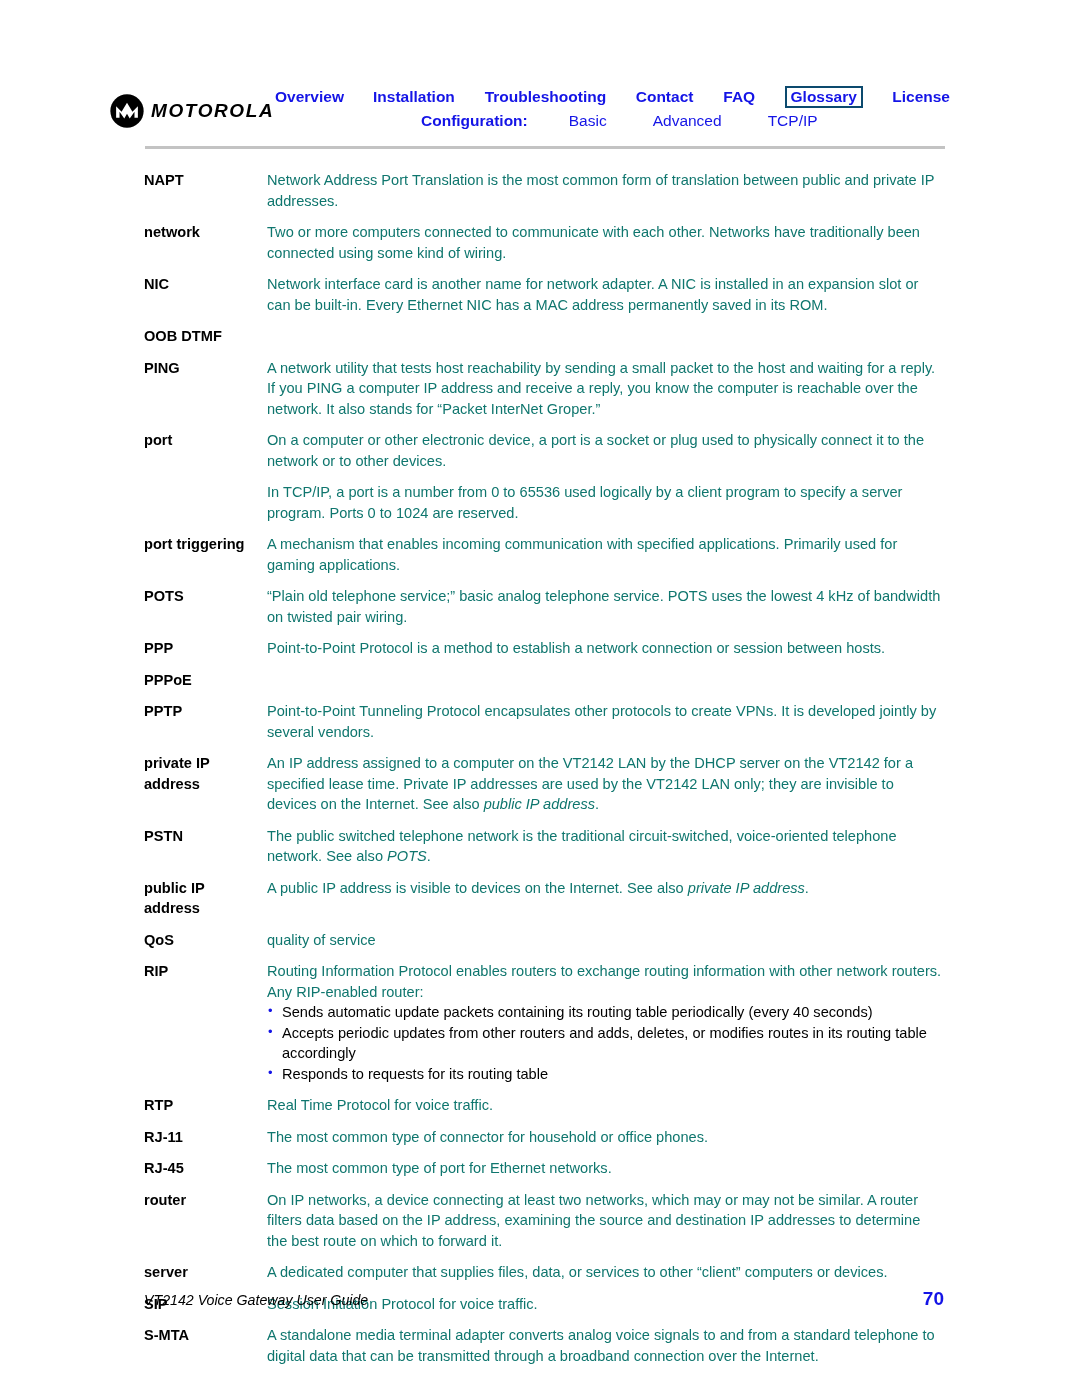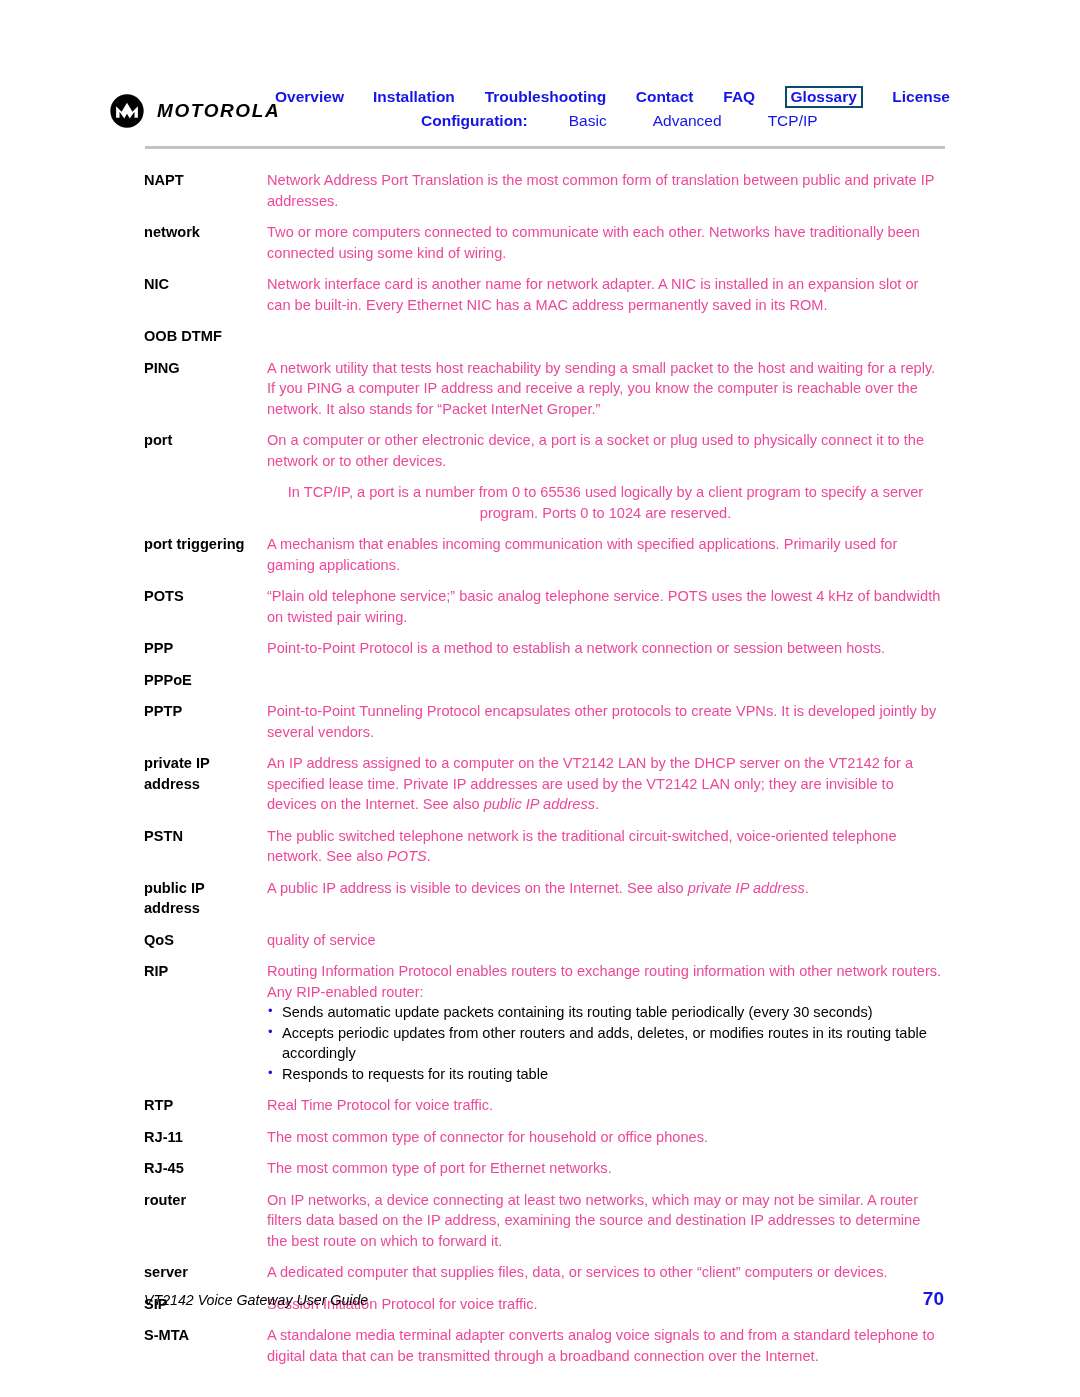--- a/index.html
+++ b/index.html
@@ -32,21 +32,21 @@
     width: 840px;
     height: 56px;
   }
 
   .logo-block {
     position: absolute;
     left: 0px;
     top: 8px;
     display: flex;
     align-items: center;
-    gap: 13px;
+    gap: 7px;
   }
   .logo-mark {
     width: 34px;
     height: 34px;
     flex: 0 0 auto;
   }
   .logo-word {
     font-family: "Liberation Sans", sans-serif;
     font-weight: bold;
     font-style: italic;
@@ -133,26 +133,25 @@
     padding-right: 20px;
     box-sizing: border-box;
   }
   .defs {
     flex: 1 1 auto;
     min-width: 0;
   }
   .def {
     font-size: 14.6px;
     line-height: 20.5px;
-    color: #ec4899;
+    color: #0f766e;
     margin: 0;
   }
   .def + .def {
     margin-top: 11px;
-    text-align: center;
   }
   .def em, .def i {
     font-style: italic;
   }
 
   .bullets {
     list-style: none;
     margin: 0;
     padding: 0;
   }
@@ -325,21 +324,21 @@
         <div class="term">QoS</div>
         <div class="defs">
           <p class="def">quality of service</p>
         </div>
       </div>
       <div class="entry">
         <div class="term">RIP</div>
         <div class="defs">
           <p class="def">Routing Information Protocol enables routers to exchange routing information with other network routers. Any RIP-enabled router:</p>
           <ul class="bullets">
-            <li>Sends automatic update packets containing its routing table periodically (every 30 seconds)</li>
+            <li>Sends automatic update packets containing its routing table periodically (every 40 seconds)</li>
             <li>Accepts periodic updates from other routers and adds, deletes, or modifies routes in its routing table accordingly</li>
             <li>Responds to requests for its routing table</li>
           </ul>
         </div>
       </div>
       <div class="entry">
         <div class="term">RTP</div>
         <div class="defs">
           <p class="def">Real Time Protocol for voice traffic.</p>
         </div>

